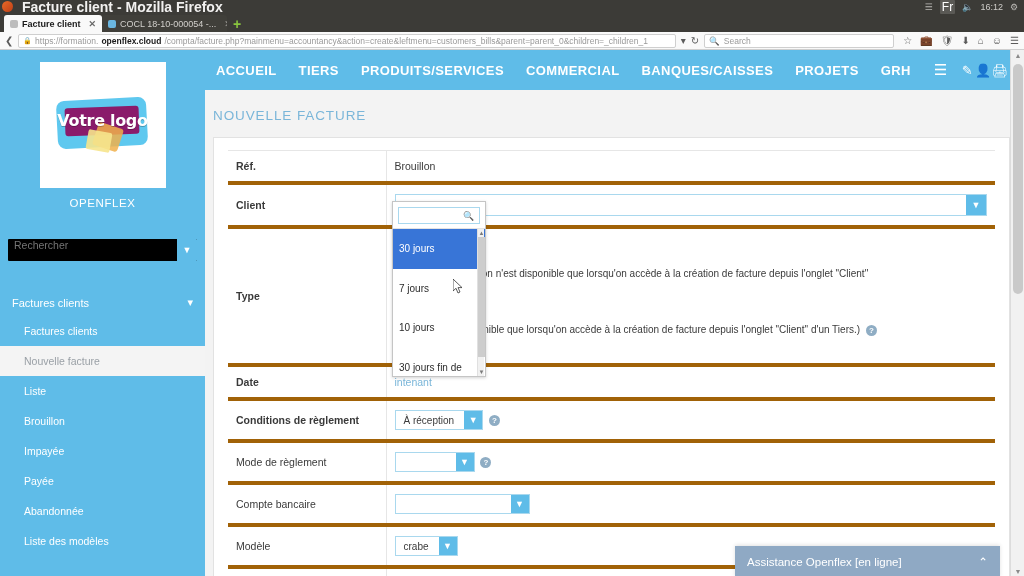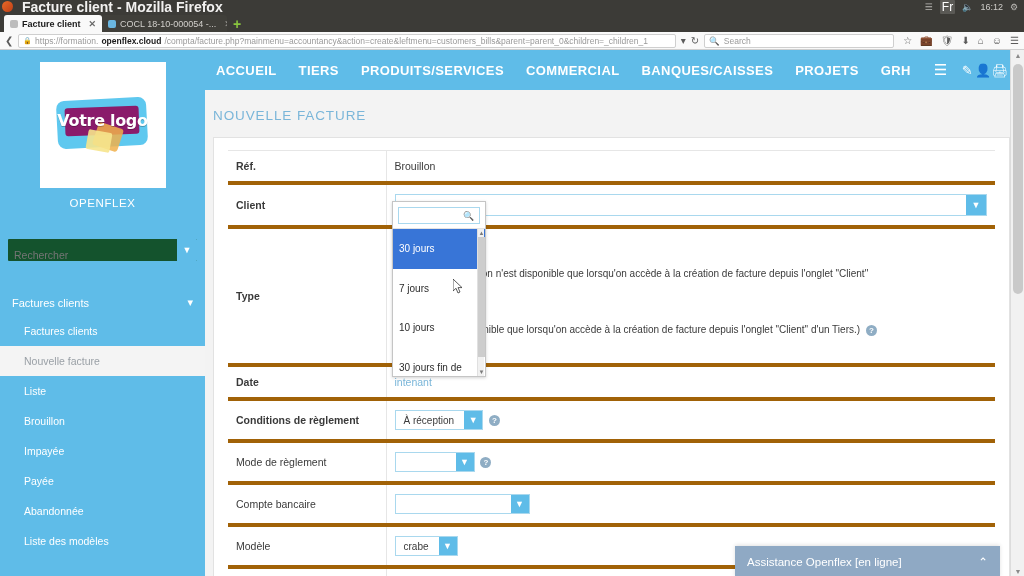--- a/index.html
+++ b/index.html
@@ -85,21 +85,21 @@
     position:absolute; left:32px; top:36px; width:24px;height:20px; background:#f6e48c;
     opacity:.9; transform:rotate(10deg); border-radius:2px;
   }
   .logo-text{
     position:absolute; left:0; top:16px; width:96px; text-align:center;
     color:#fff; font-weight:bold; font-size:16px; letter-spacing:-.3px;
     font-family:"DejaVu Sans", sans-serif; z-index:3; text-shadow:0 1px 0 rgba(0,0,0,.25);
   }
   .brand-name{ text-align:center; color:#fff; font-size:11.5px; margin-top:9px; letter-spacing:.6px;}
   .side-search{
-    margin:30px 8px 0 8px; height:22px; background:#14532d; display:flex; align-items:flex-end;
+    margin:30px 8px 0 8px; height:22px; background:#000000; display:flex; align-items:flex-start;
     border-radius:1px; overflow:hidden;
   }
   .side-search input{
     border:0; outline:0; flex:1; font-size:10.5px; color:#9a9a9a; padding:0 6px;
     font-family:"Liberation Sans",sans-serif; background:transparent;
   }
   .side-search .caret{
     width:20px;height:22px;background:#5fbce8; color:#fff; display:flex;align-items:center;justify-content:center;
     font-size:9px;
   }

